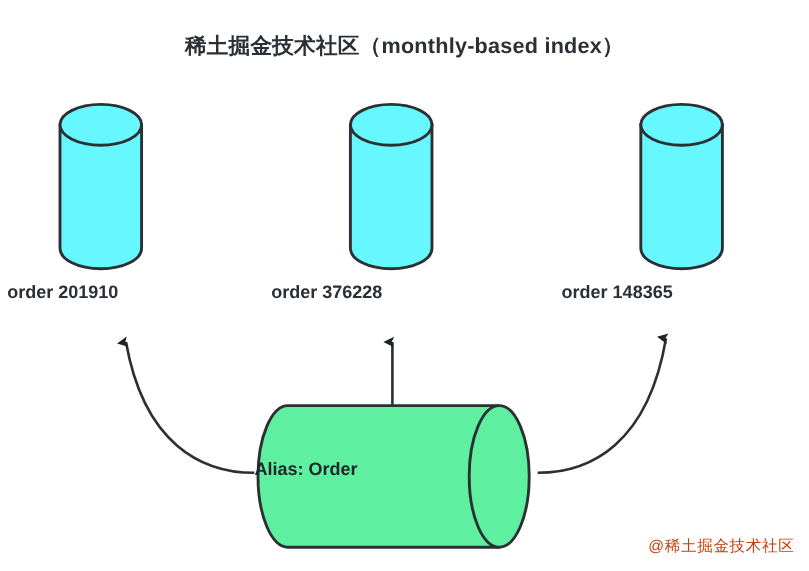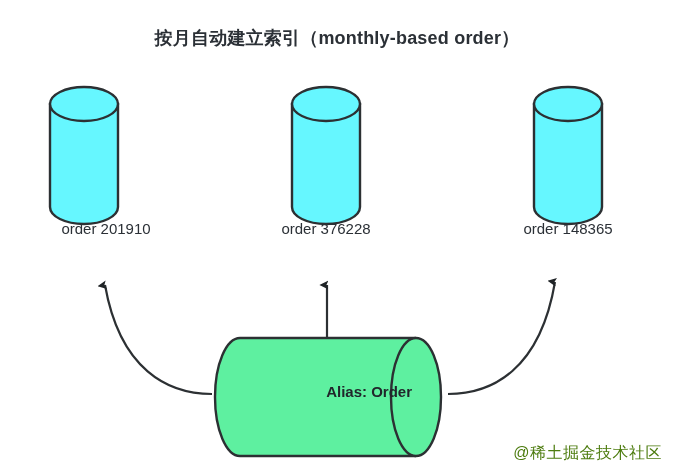--- a/index.html
+++ b/index.html
@@ -28,48 +28,47 @@
     width: 674px;
     text-align: center;
     font-size: 18px;
     font-weight: 700;
     color: #2b3036;
     letter-spacing: 0.2px;
     white-space: nowrap;
   }
   .index-label {
     position: absolute;
-    top: 220px;
+    top: 235px;
     width: 200px;
-    text-align: center;
     font-size: 15px;
-    font-weight: 400;
+    font-weight: 700;
     color: #2b3036;
     white-space: nowrap;
   }
   .index-label.pos-0 { left: 6px; }
   .index-label.pos-1 { left: 226px; }
   .index-label.pos-2 { left: 468px; }
   .alias-label {
     position: absolute;
     left: 212px;
     top: 383px;
     width: 200px;
-    text-align: right;
+    text-align: left;
     font-size: 15px;
     font-weight: 700;
     color: #21262b;
     white-space: nowrap;
   }
   .watermark {
     position: absolute;
     right: 12px;
     bottom: 12px;
-    font-size: 16px;
-    color: #4d7c0f;
+    font-size: 13px;
+    color: #c2410c;
     white-space: nowrap;
     letter-spacing: 0.5px;
   }
 </style>
 </head>
 <body>
 
 <svg id="canvas" viewBox="0 0 674 476">
   <defs>
     <marker id="arrowHead" markerWidth="9" markerHeight="9" refX="4.2" refY="7.6" orient="auto" markerUnits="userSpaceOnUse">
@@ -97,21 +96,21 @@
   <path d="M327,338 L327,285" fill="none" stroke="#2c3033" stroke-width="2.2" marker-end="url(#arrowHead)"></path>
 
   <path d="M448,394 C492,394 540,370 555,282" fill="none" stroke="#2c3033" stroke-width="2.2" marker-end="url(#arrowHead)"></path>
 
   <g>
     <path d="M240,338 L416,338 A25,59 0 0 1 416,456 L240,456 A25,59 0 0 1 240,338 Z" fill="#5ef0a0" stroke="#2c3033" stroke-width="2.4"></path>
     <path d="M416,338 A25,59 0 0 0 416,456" fill="#5ef0a0" stroke="#2c3033" stroke-width="2.4"></path>
   </g>
 </svg>
 
-<div class="diagram-title">按月自动建立索引（monthly-based order）</div>
+<div class="diagram-title">稀土掘金技术社区（monthly-based index）</div>
 
 <div class="index-label pos-0">order 201910</div>
 <div class="index-label pos-1">order 376228</div>
 <div class="index-label pos-2">order 148365</div>
 
 <div class="alias-label">Alias: Order</div>
 
 <div class="watermark">@稀土掘金技术社区</div>
 
 </body></html>

